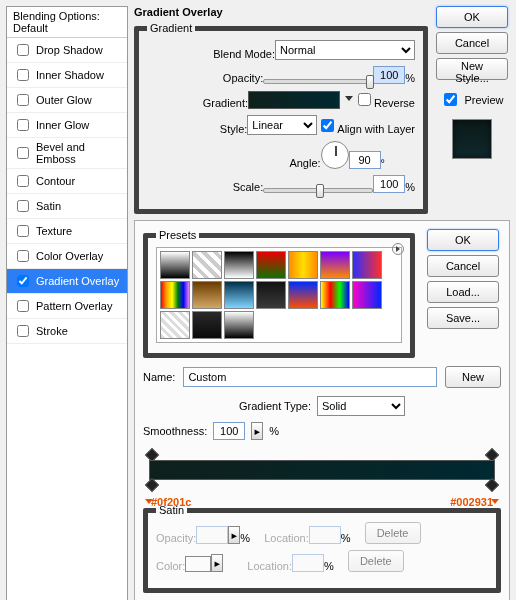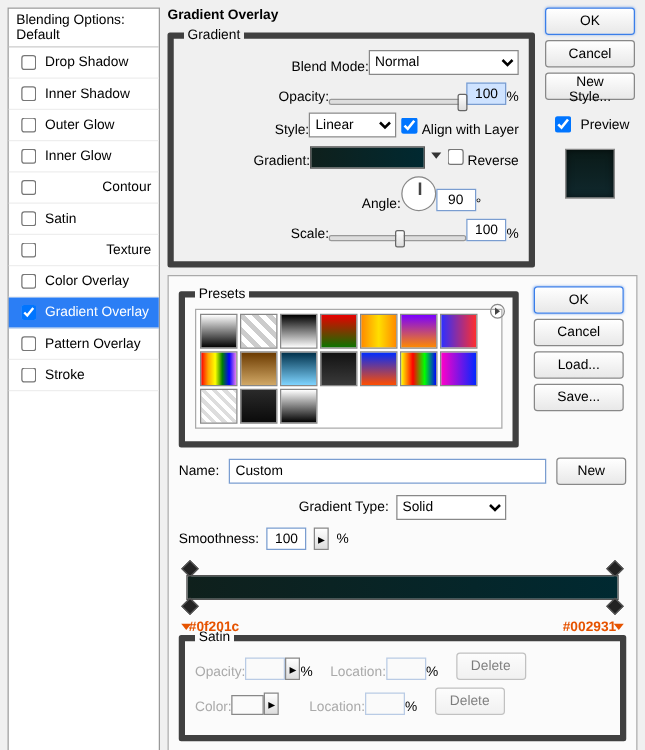--- a/index.html
+++ b/index.html
@@ -2,21 +2,21 @@
 <html><head>
 <meta charset="utf-8">
 <style>
 * { box-sizing: border-box; font-family: Tahoma, Arial, sans-serif; font-size: 11px; }
 body { margin: 0; padding: 6px; background: #f0f0f0; width: 516px; }
 .layer-style-dialog { display: flex; gap: 6px; }
 .styles-panel { width: 132px; border: 1px solid #999; background: #fff; padding: 0; }
 .styles-header { background: #e8e8e8; border-bottom: 1px solid #bbb; padding: 3px 6px; }
 .blend-options { border-bottom: 1px solid #ccc; padding: 3px 6px; }
 .style-item { display: flex; align-items: center; gap: 4px; padding: 3px 6px; border-bottom: 1px solid #eee; cursor: pointer; }
-.style-item.indented { padding-left: 6px; justify-content: space-between; }
+.style-item.indented { padding-left: 6px; }
 .style-item.selected { background: #2b7ef5; color: #fff; }
 .style-item input[type="checkbox"] { width: 12px; height: 12px; }
 .main-col { flex: 1; display: flex; flex-direction: column; gap: 6px; }
 fieldset { border: 5px solid #404040; border-radius: 2px; padding: 6px 8px 10px 8px; margin: 0; }
 legend { padding: 0 3px; }
 .gradient-overlay { display: flex; align-items: flex-start; gap: 6px; }
 .gradient-overlay-fields { flex: 1; }
 .gradient-fieldset { margin-top: 4px; }
 .btn-col { width: 76px; display: flex; flex-direction: column; gap: 4px; align-items: center; }
 button.btn { width: 72px; height: 22px; background: linear-gradient(#fff,#e8e8e8); border: 1px solid #888; border-radius: 3px; cursor: pointer; }
@@ -80,20 +80,24 @@
           <span>Inner Shadow</span>
         </div>
         <div class="style-item">
           <input type="checkbox" style="">
           <span>Outer Glow</span>
         </div>
         <div class="style-item">
           <input type="checkbox" style="">
           <span>Inner Glow</span>
         </div>
+        <div class="style-item">
+          <input type="checkbox" style="">
+          <span>Bevel and Emboss</span>
+        </div>
         <div class="style-item indented">
           <input type="checkbox" style="">
           <span>Contour</span>
         </div>
         <div class="style-item">
           <input type="checkbox" style="">
           <span>Satin</span>
         </div>
         <div class="style-item indented">
           <input type="checkbox" style="">
@@ -121,49 +125,49 @@
   <div class="main-col">
 
     <div class="gradient-overlay">
       <div class="gradient-overlay-fields">
         <div style="font-weight:bold;margin-bottom:4px;">Gradient Overlay</div>
         <fieldset class="gradient-fieldset">
           <legend>Gradient</legend>
 
           <div class="row">
             <label class="r">Blend Mode:</label>
-            <select style="width:120px;">
+            <select style="width:140px;">
               <option>Normal</option>
             </select>
           </div>
 
           <div class="row">
             <label class="r">Opacity:</label>
             <div class="slider">
                 <div class="thumb" style="left:102px;"></div>
               </div>
             <input class="num-input sel" value="100" style="">
             <span>%</span>
           </div>
 
           <div class="row">
+            <label class="r">Gradient:</label>
+            <span class="grad-swatch"></span>
+            <span style="width:14px;"></span>
+            <input type="checkbox" style="">
+            <span>Reverse</span>
+          </div>
+
+          <div class="row">
             <label class="r">Style:</label>
             <select style="width:70px;">
               <option>Linear</option>
             </select>
             <input type="checkbox" checked="" style="">
             <span>Align with Layer</span>
-          </div>
-
-          <div class="row">
-            <label class="r">Gradient:</label>
-            <span class="grad-swatch"></span>
-            <span style="width:14px;"></span>
-            <input type="checkbox" style="">
-            <span>Reverse</span>
           </div>
 
           <div class="row">
             <label class="r">Angle:</label>
             <div class="angle-dial"></div>
             <input class="num-input" value="90" style="">
             <span>°</span>
             <span style="width:30px;"></span>
           </div>
 

